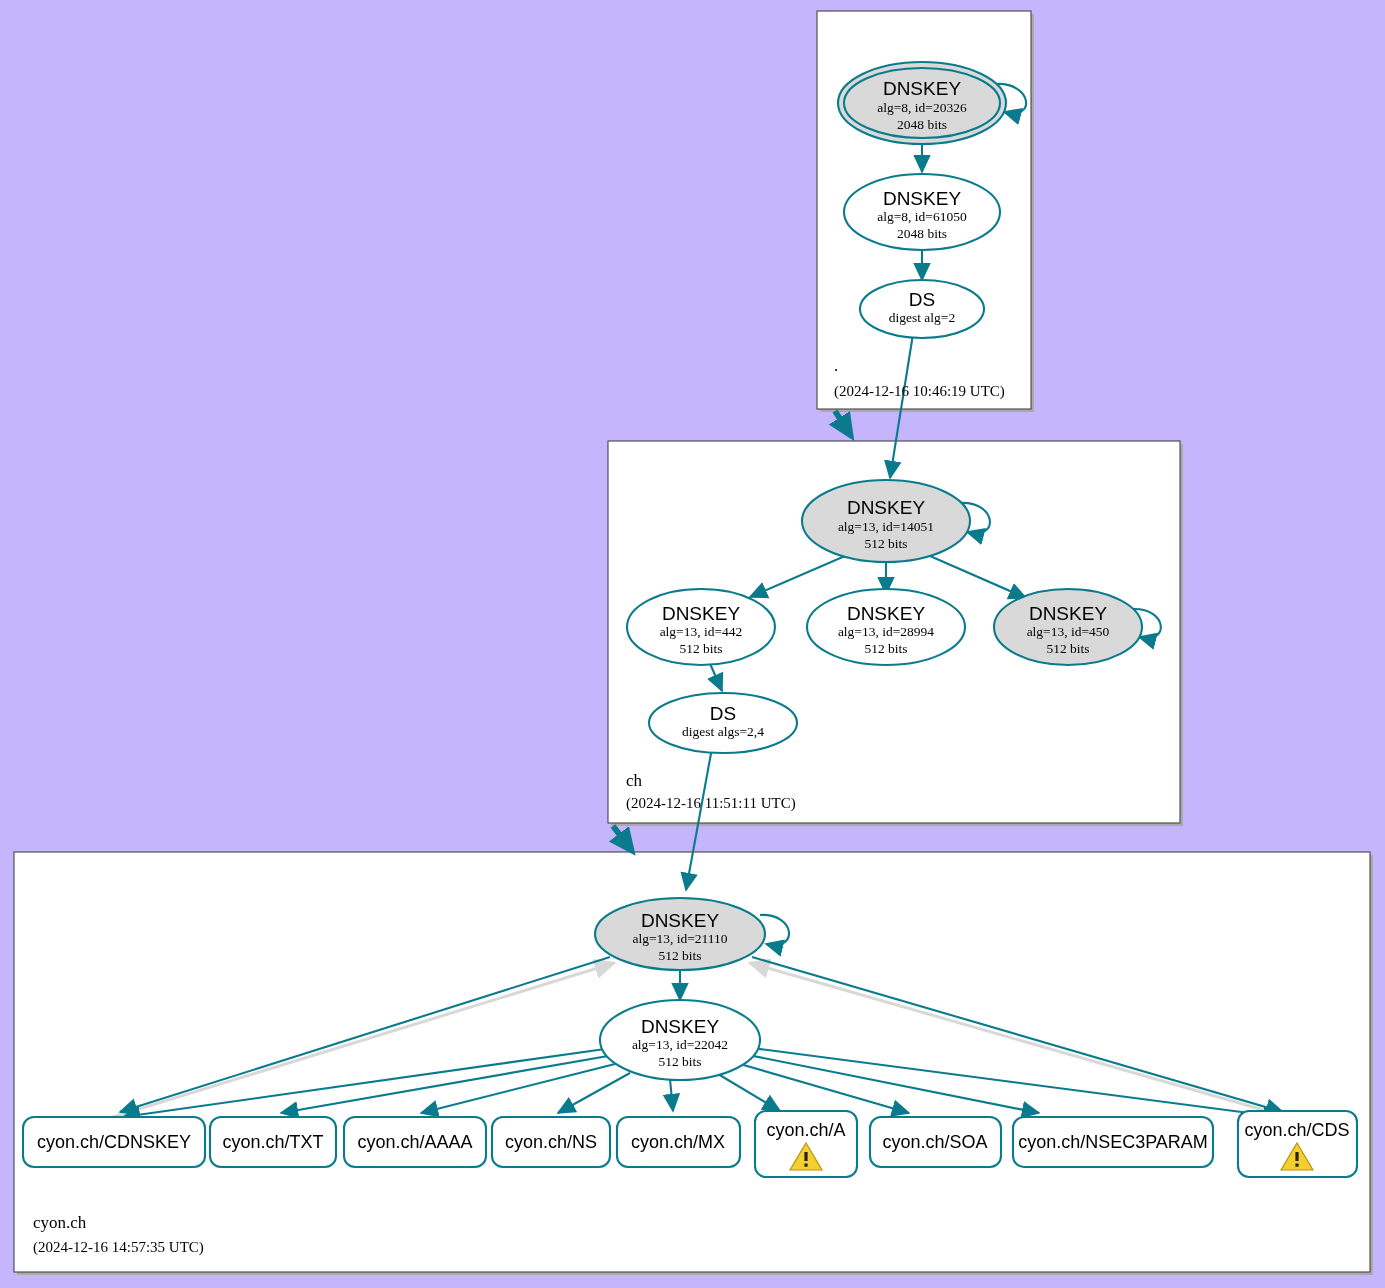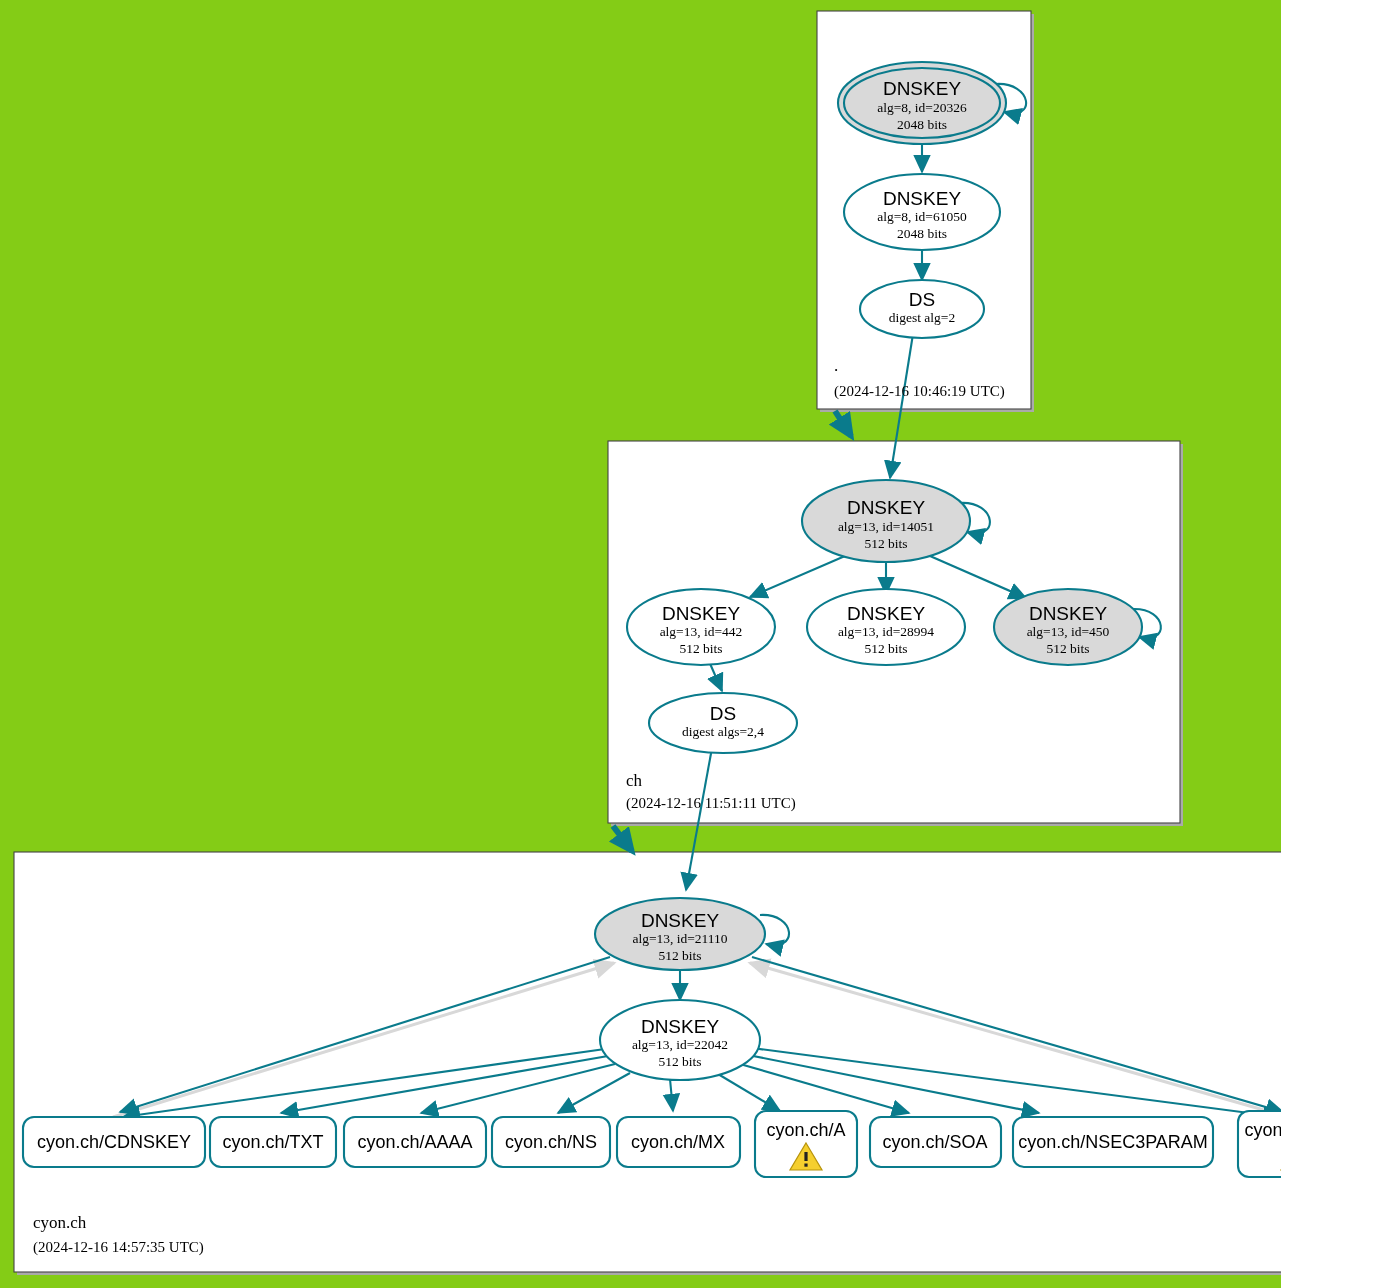--- a/index.html
+++ b/index.html
@@ -2,23 +2,23 @@
 <html><head>
 <meta charset="utf-8">
 <style>
   html, body {
     margin: 0;
     padding: 0;
     background: #ffffff;
   }
   #root-canvas {
     position: relative;
-    width: 1281px;
+    width: 1385px;
     height: 1288px;
-    background: #84cc16;
+    background: #c4b5fd;
     font-family: "Liberation Sans", sans-serif;
     overflow: hidden;
   }
   svg.layer {
     position: absolute;
     left: 0;
     top: 0;
     width: 1385px;
     height: 1288px;
   }

